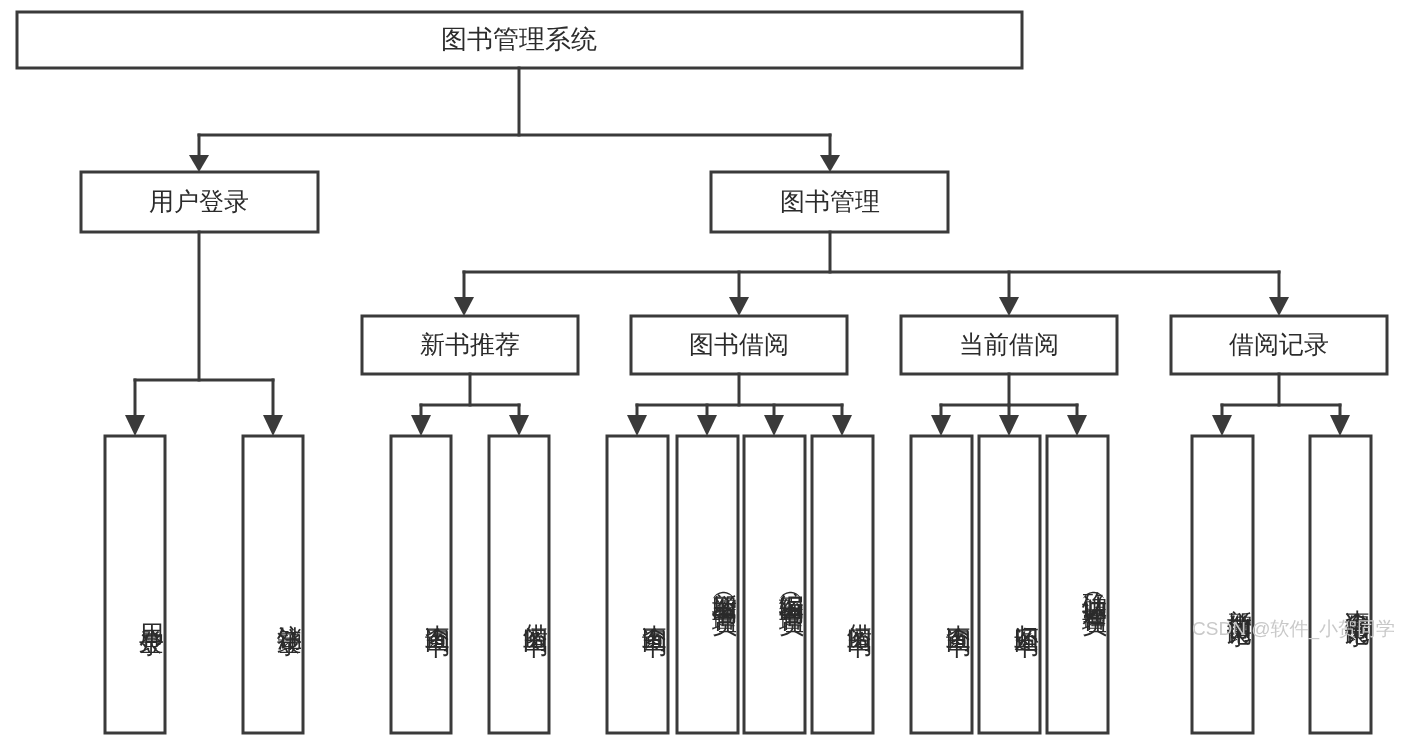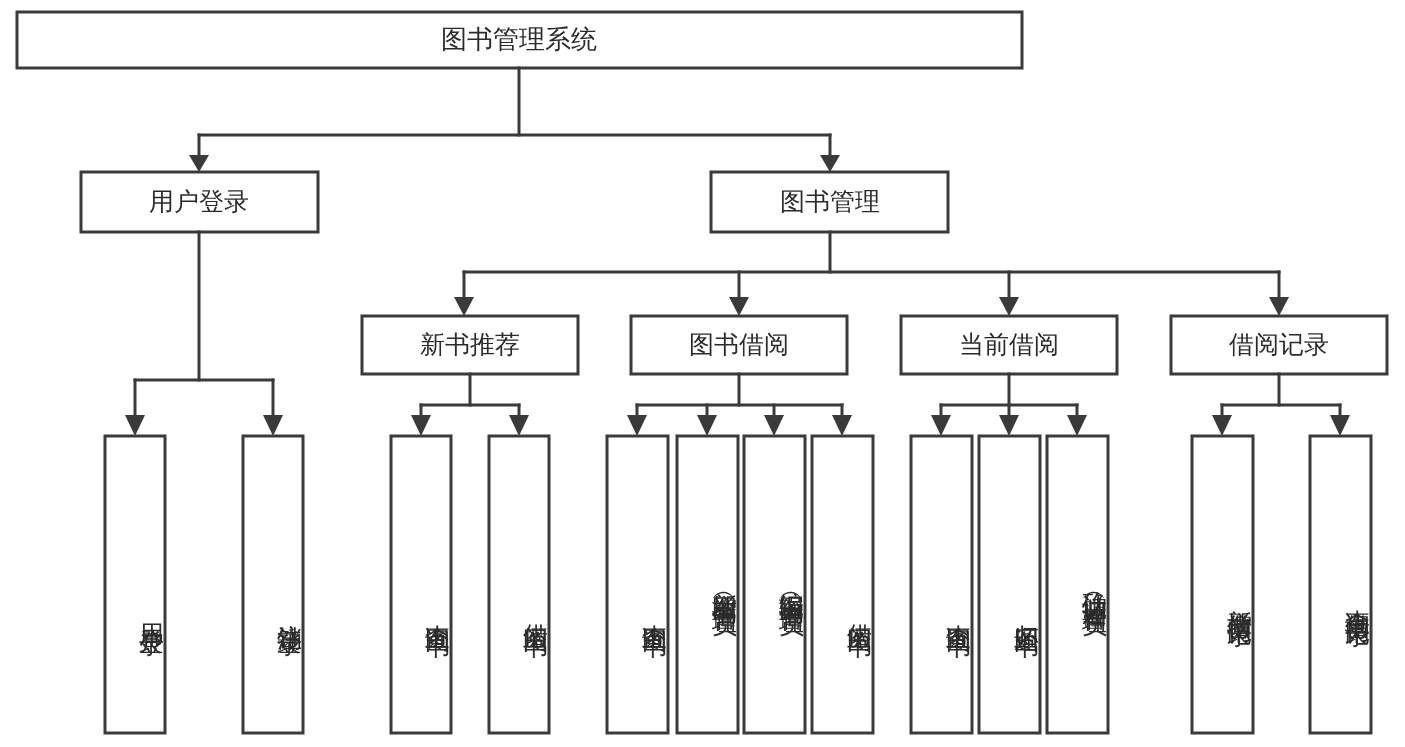--- a/index.html
+++ b/index.html
@@ -210,13 +210,14 @@
   <div class="leaf-label" style="left:744px; top:443px; width:61px; height:285px;">编辑图书（管理员）</div>
   <div class="leaf-label" style="left:812px; top:495px; width:61px; height:230px;">借阅图书</div>
 
   <div class="leaf-label" style="left:911px; top:495px; width:61px; height:230px;">查询图书</div>
   <div class="leaf-label" style="left:979px; top:495px; width:61px; height:230px;">归还图书</div>
   <div class="leaf-label" style="left:1047px; top:443px; width:61px; height:285px;">确认归还（管理员）</div>
 
   <div class="leaf-label" style="left:1192px; top:470px; width:61px; height:255px;">新增借阅记录</div>
   <div class="leaf-label" style="left:1310px; top:470px; width:61px; height:255px;">查询借阅记录</div>
 
+  <div class="watermark">CSDN @软件_小贺同学</div>
 </div>
 
 </body></html>

